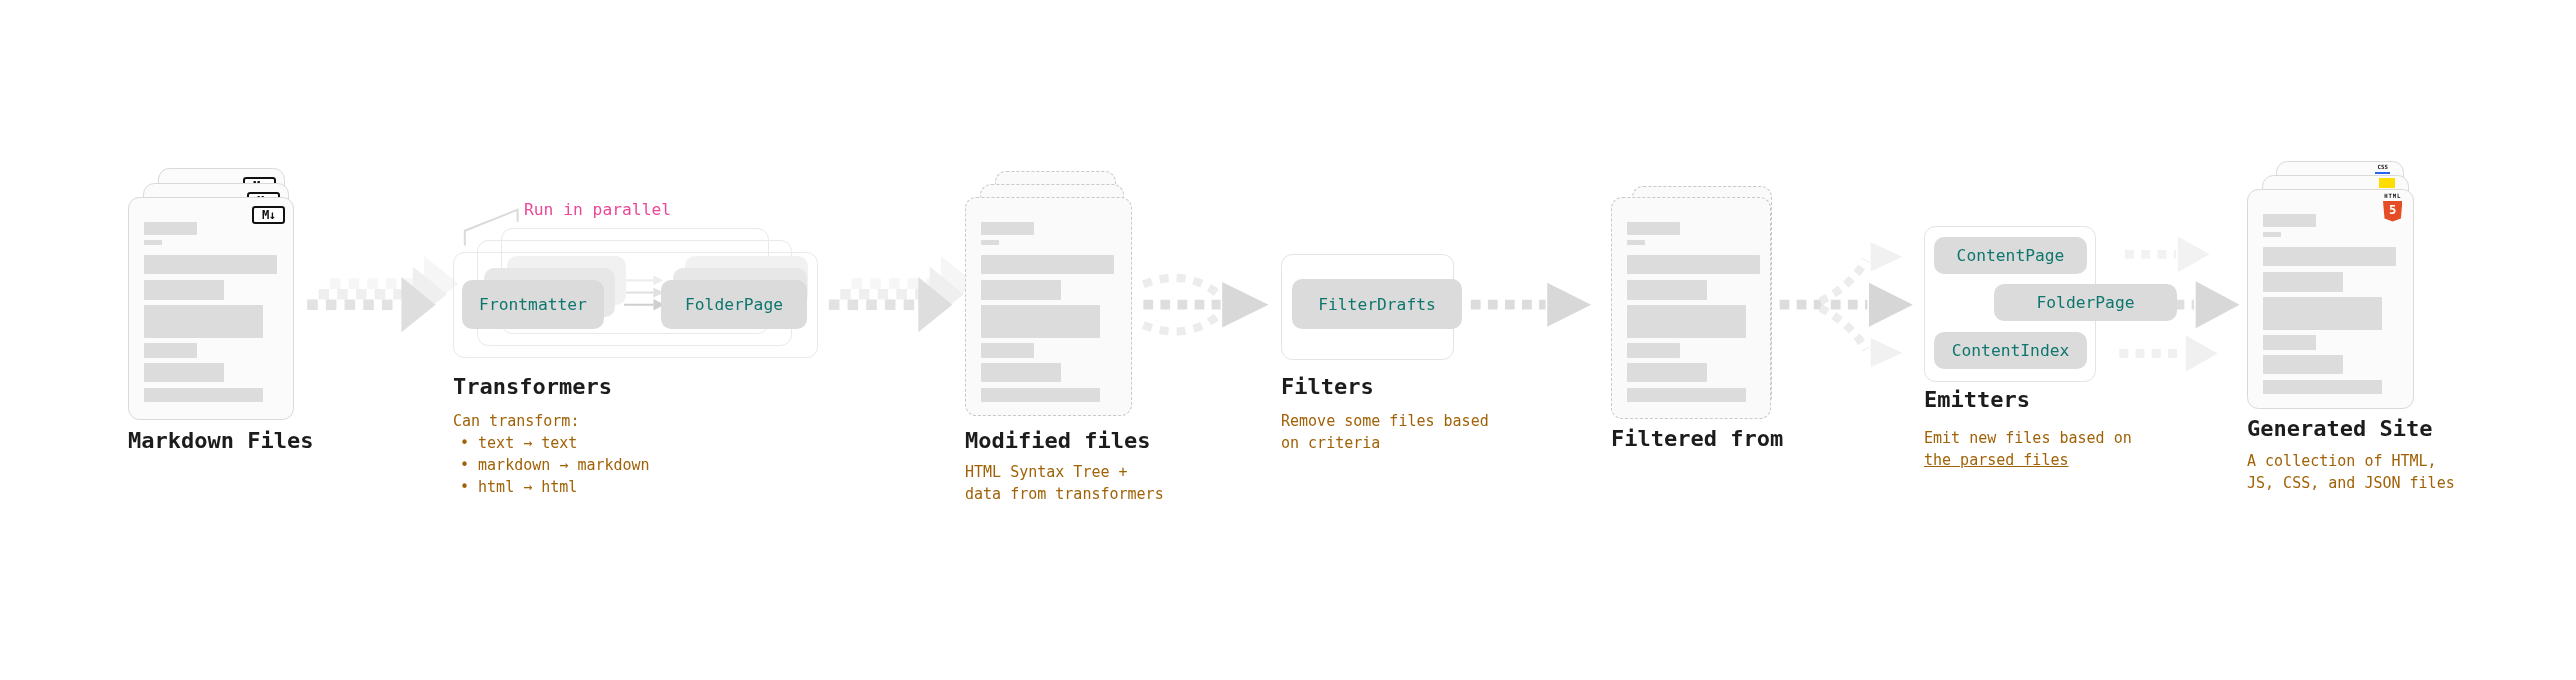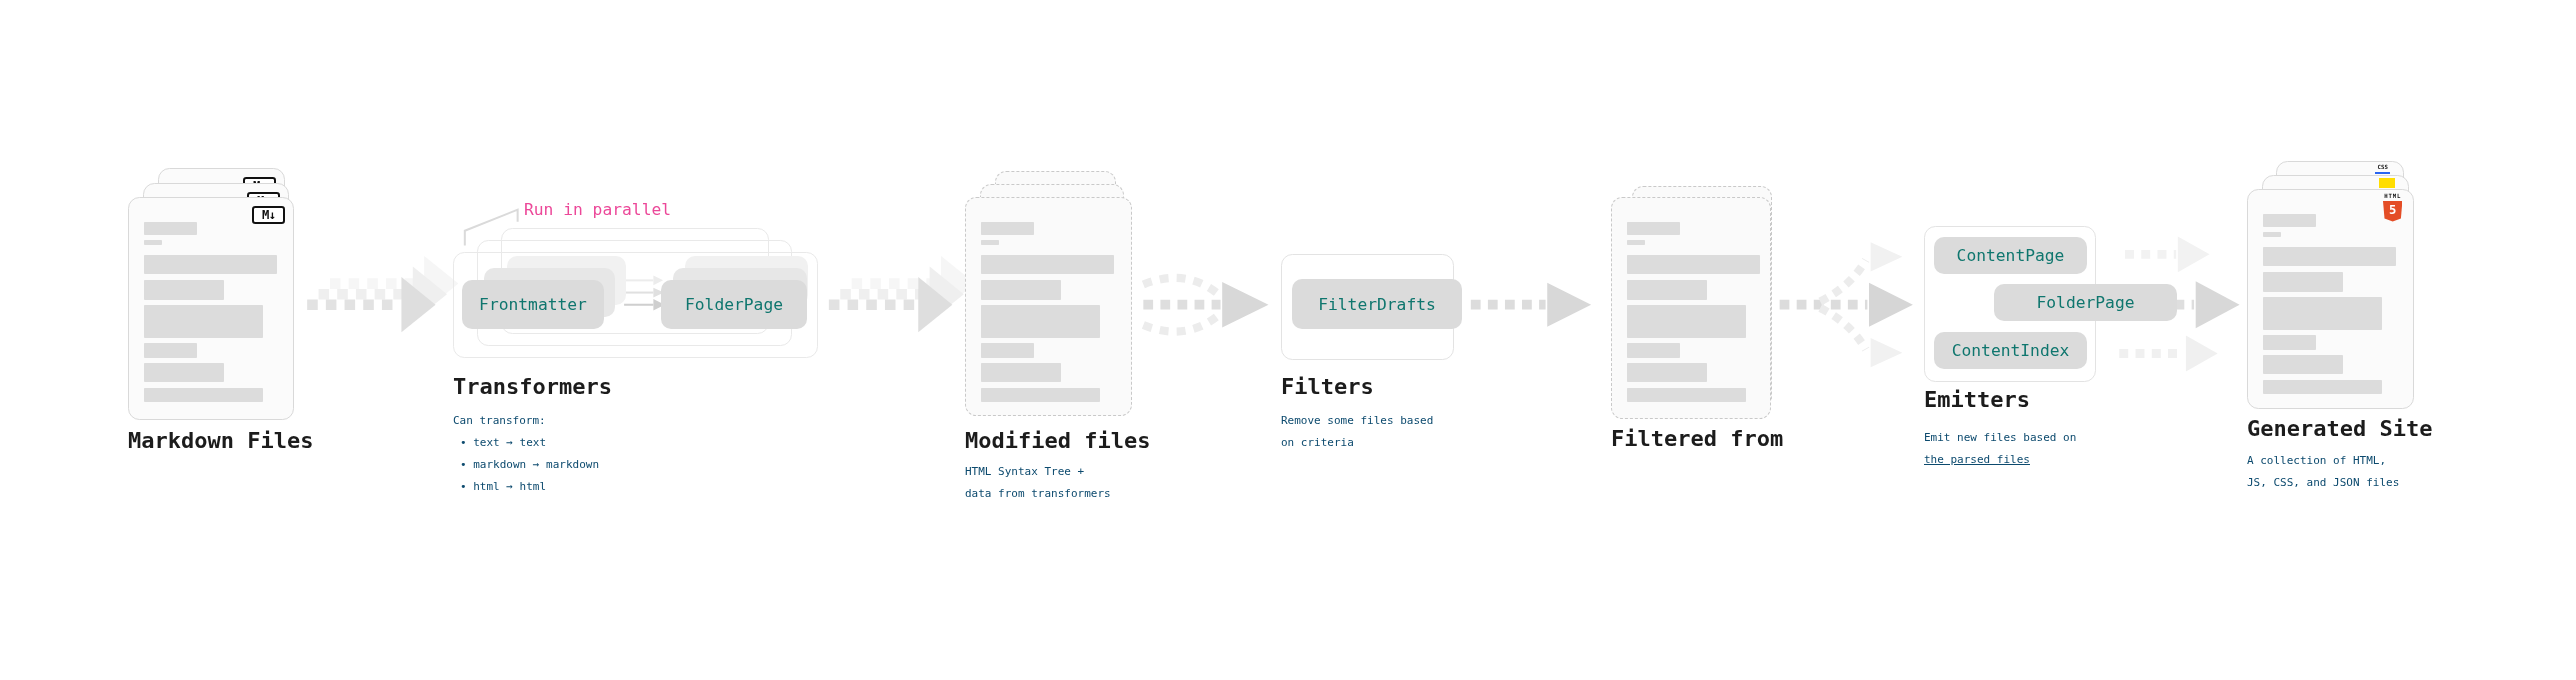--- a/index.html
+++ b/index.html
@@ -29,21 +29,21 @@
   .h5-shield span{color:#fff;font-size:12.2px;font-weight:700;line-height:12.2px;margin-top:-1.6px;}
   
   .frame{position:absolute;border:1.6px solid #e3e3e3;border-radius:11.4px;background:#ffffff;box-sizing:border-box;}
   .card{position:absolute;border:1.6px solid #e9e9e9;border-radius:11.4px;background:transparent;box-sizing:border-box;}
   .pill{position:absolute;background:#dbdbdb;border-radius:10px;display:flex;align-items:center;justify-content:center;
     font-size:16.3px;color:#0f766e;white-space:nowrap;box-sizing:border-box;}
   .pill.ghost1{background:#e7e7e7;}
   .pill.ghost2{background:#f1f1f1;}
   
   .label{position:absolute;font-size:22px;font-weight:700;color:#1c1c1c;white-space:nowrap;line-height:24.4px;}
-  .sub{position:absolute;font-size:11px;color:#0c4a6e;white-space:nowrap;line-height:18px;}
+  .sub{position:absolute;font-size:15px;color:#a16207;white-space:nowrap;line-height:18px;}
   .note{position:absolute;font-size:16.3px;color:#ec4899;white-space:nowrap;line-height:18px;}
   svg.flow{position:absolute;left:0;top:0;z-index:1;}
   .layer{position:absolute;inset:0;z-index:2;}
 </style>
 </head>
 <body>
 
 <div id="canvas">
 
   <svg class="flow" width="2576" height="681" viewBox="0 0 3170 838">

